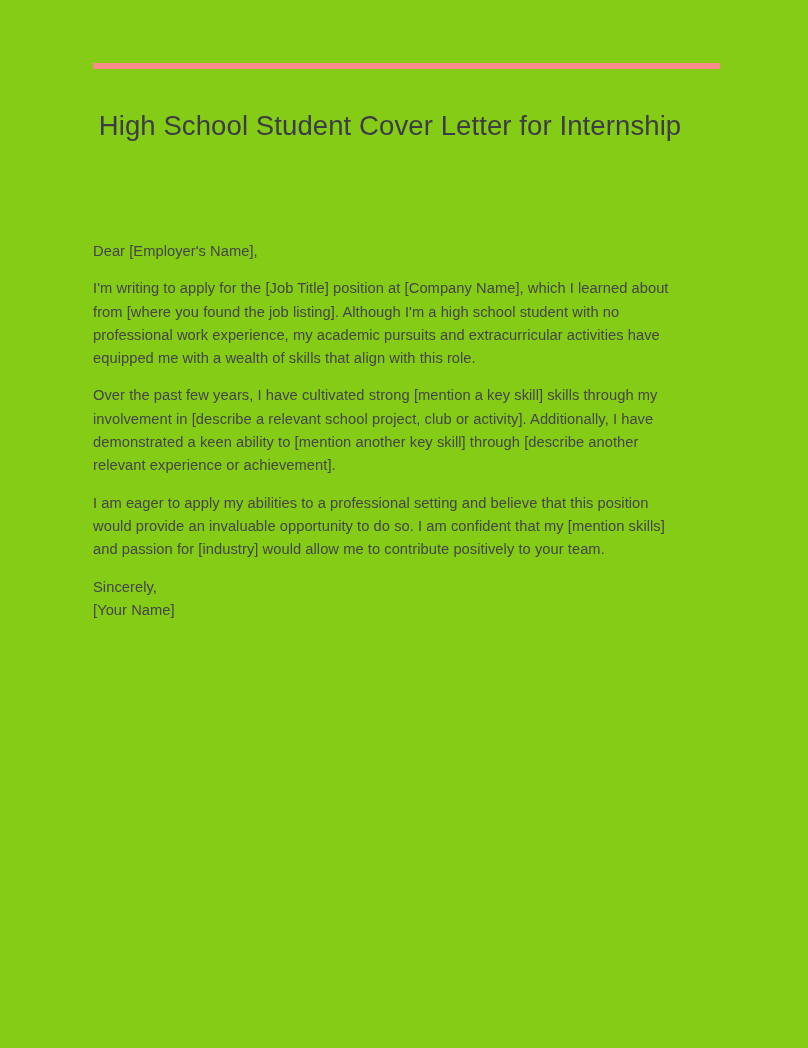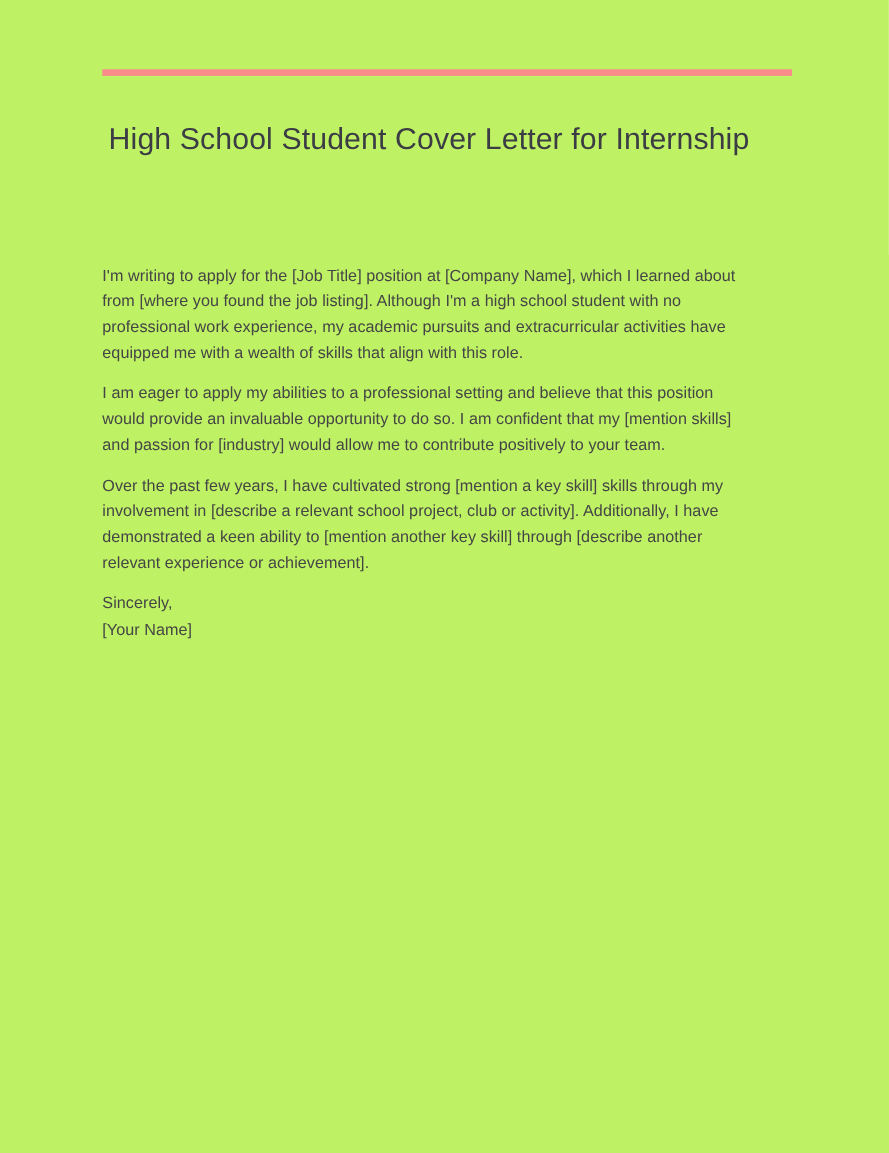--- a/index.html
+++ b/index.html
@@ -12,21 +12,21 @@
     background: #ffffff;
     font-family: "Liberation Sans", sans-serif;
     -webkit-font-smoothing: antialiased;
     overflow: hidden;
   }
 
   .page {
     position: relative;
     width: 808px;
     height: 1048px;
-    background: #bef264;
+    background: #84cc16;
     box-sizing: border-box;
   }
 
   
   .accent-bar {
     position: absolute;
     left: 93px;
     top: 63px;
     width: 627px;
     height: 6px;
@@ -80,26 +80,27 @@
 <body>
 
 <div class="page">
 
   <div class="accent-bar"></div>
 
   <h1 class="doc-title">High School Student Cover Letter for Internship</h1>
 
   <div class="letter-body">
 
+    <p>Dear [Employer's Name],</p>
 
     <p>I'm writing to apply for the [Job Title] position at [Company Name], which I learned about from [where you found the job listing]. Although I'm a high school student with no professional work experience, my academic pursuits and extracurricular activities have equipped me with a wealth of skills that align with this role.</p>
 
+    <p>Over the past few years, I have cultivated strong [mention a key skill] skills through my involvement in [describe a relevant school project, club or activity]. Additionally, I have demonstrated a keen ability to [mention another key skill] through [describe another relevant experience or achievement].</p>
+
     <p>I am eager to apply my abilities to a professional setting and believe that this position would provide an invaluable opportunity to do so. I am confident that my [mention skills] and passion for [industry] would allow me to contribute positively to your team.</p>
-
-    <p>Over the past few years, I have cultivated strong [mention a key skill] skills through my involvement in [describe a relevant school project, club or activity]. Additionally, I have demonstrated a keen ability to [mention another key skill] through [describe another relevant experience or achievement].</p>
 
 
     <p>
       <span class="sig-line">Sincerely,</span>
       <span class="sig-line">[Your Name]</span>
     </p>
 
   </div>
 
 </div>

